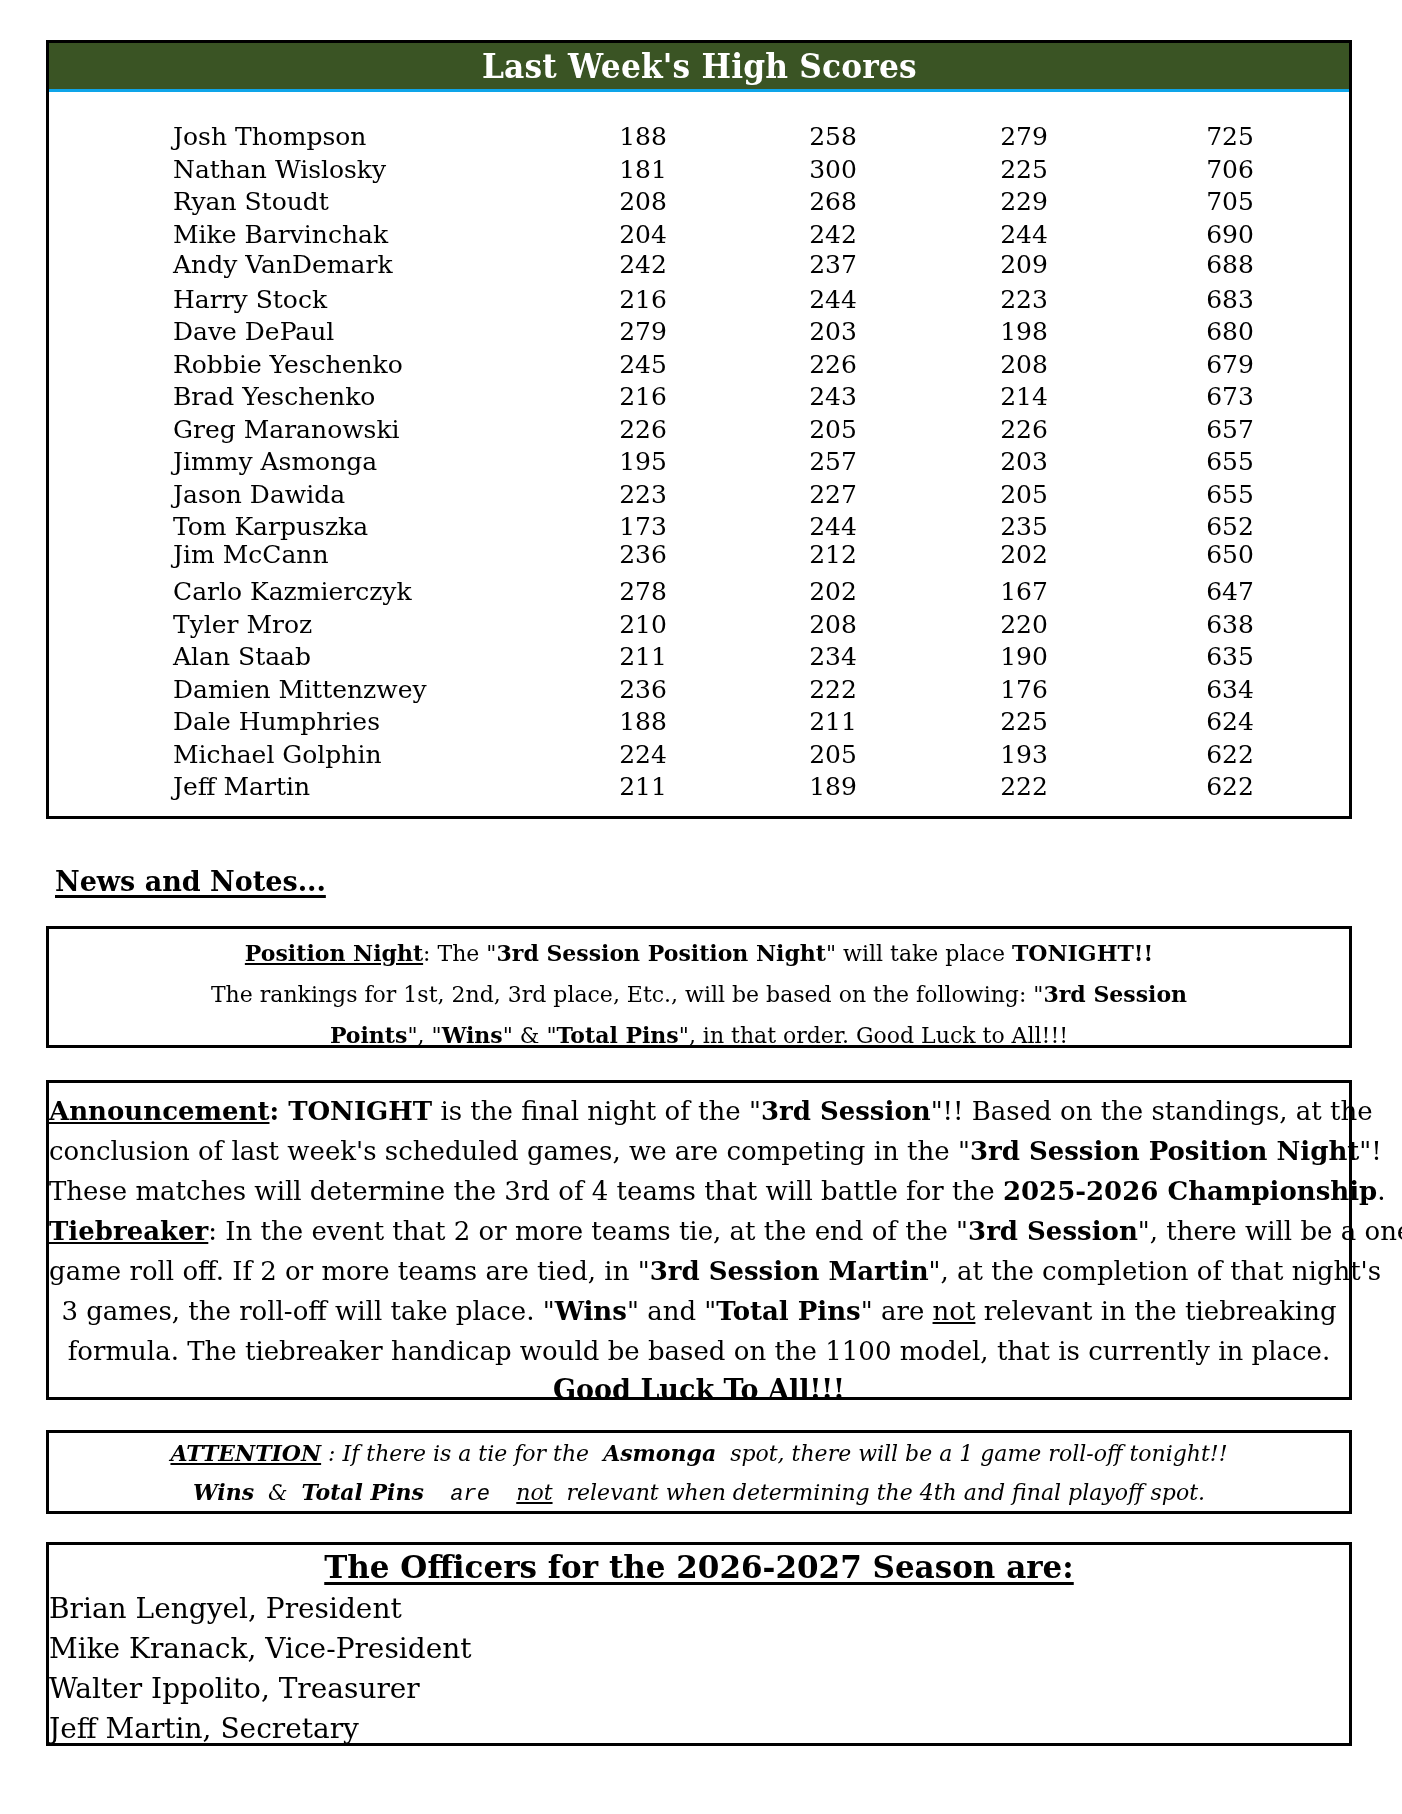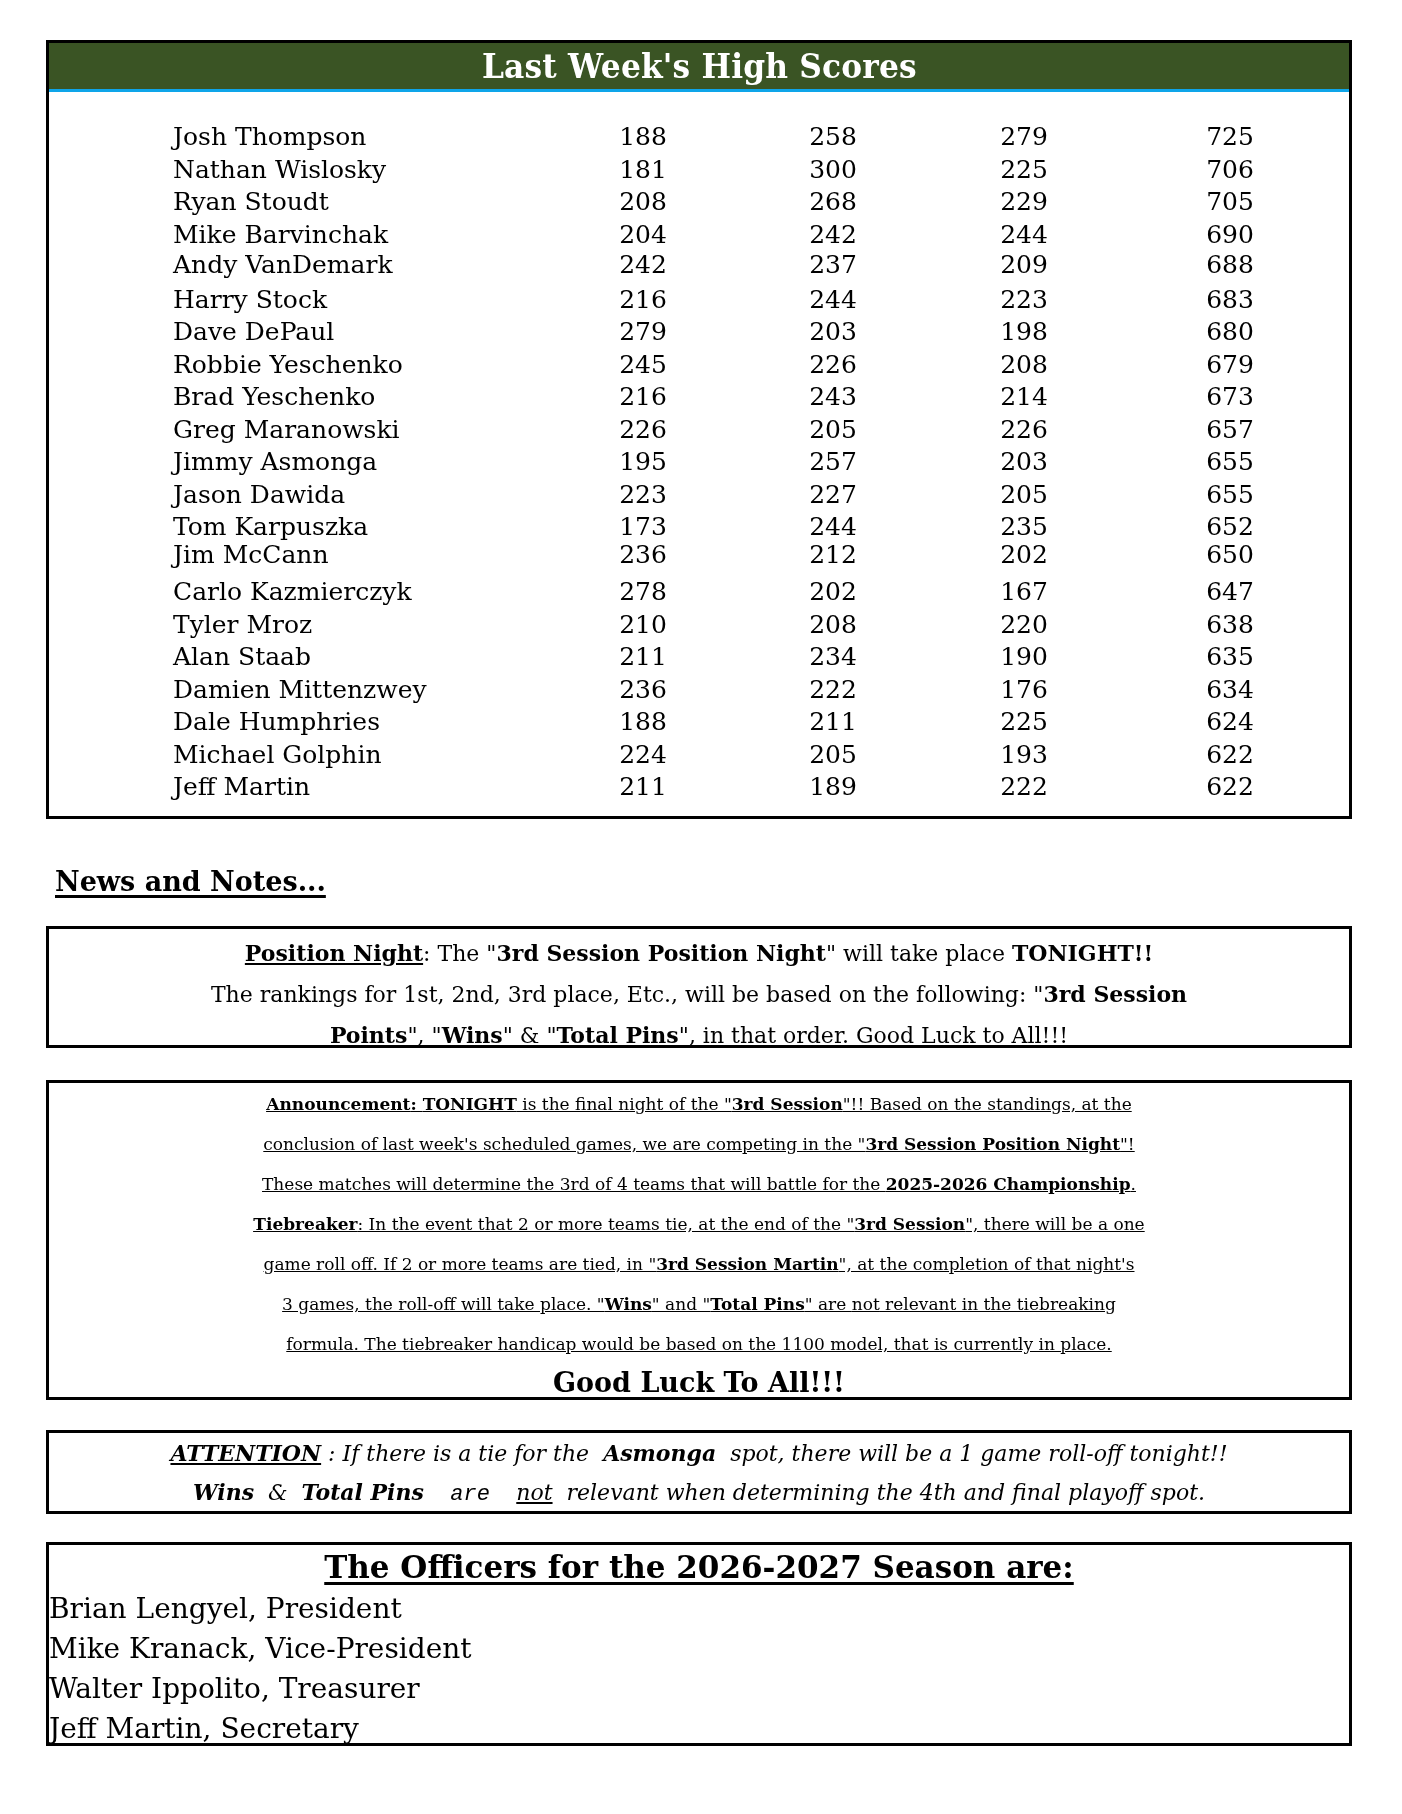--- a/index.html
+++ b/index.html
@@ -17,21 +17,21 @@
   .score-row .g1 { left: 554px; }
   .score-row .g2 { left: 744px; }
   .score-row .g3 { left: 935px; }
   .score-row .tot { left: 1141px; }
   #news-heading { position: absolute; left: 55px; top: 856px; font-size: 27px; font-weight: bold; text-decoration: underline;
                   text-decoration-thickness: 3px; text-underline-offset: 4px; margin-top: 10px; }
   .note { text-align: center; font-size: 22px; }
   #position-box { top: 926px; height: 116px; }
   #position-box .lines { padding-top: 4px; line-height: 40px; }
   #announce-box { top: 1080px; height: 314px; }
-  #announce-box .lines { padding-top: 1px; line-height: 40px; font-size: 17px; text-decoration: underline; }
+  #announce-box .lines { padding-top: 8px; line-height: 40px; font-size: 26px; }
   #announce-box .goodluck { font-weight: bold; font-size: 27px; line-height: 38px; }
   #attention-box { top: 1430px; height: 78px; }
   #attention-box .lines { font-style: italic; line-height: 39px; font-size: 22px; padding-top: 1px; }
   #officers-box { top: 1542px; height: 198px; }
   #officers-title { text-align: center; font-weight: bold; font-size: 31px; text-decoration: underline;
                     text-decoration-thickness: 3px; text-underline-offset: 4px; line-height: 44px; padding-top: 0px; }
   .officer { font-size: 28px; line-height: 40px; }
   .u { text-decoration: underline; }
 </style>
 </head>

